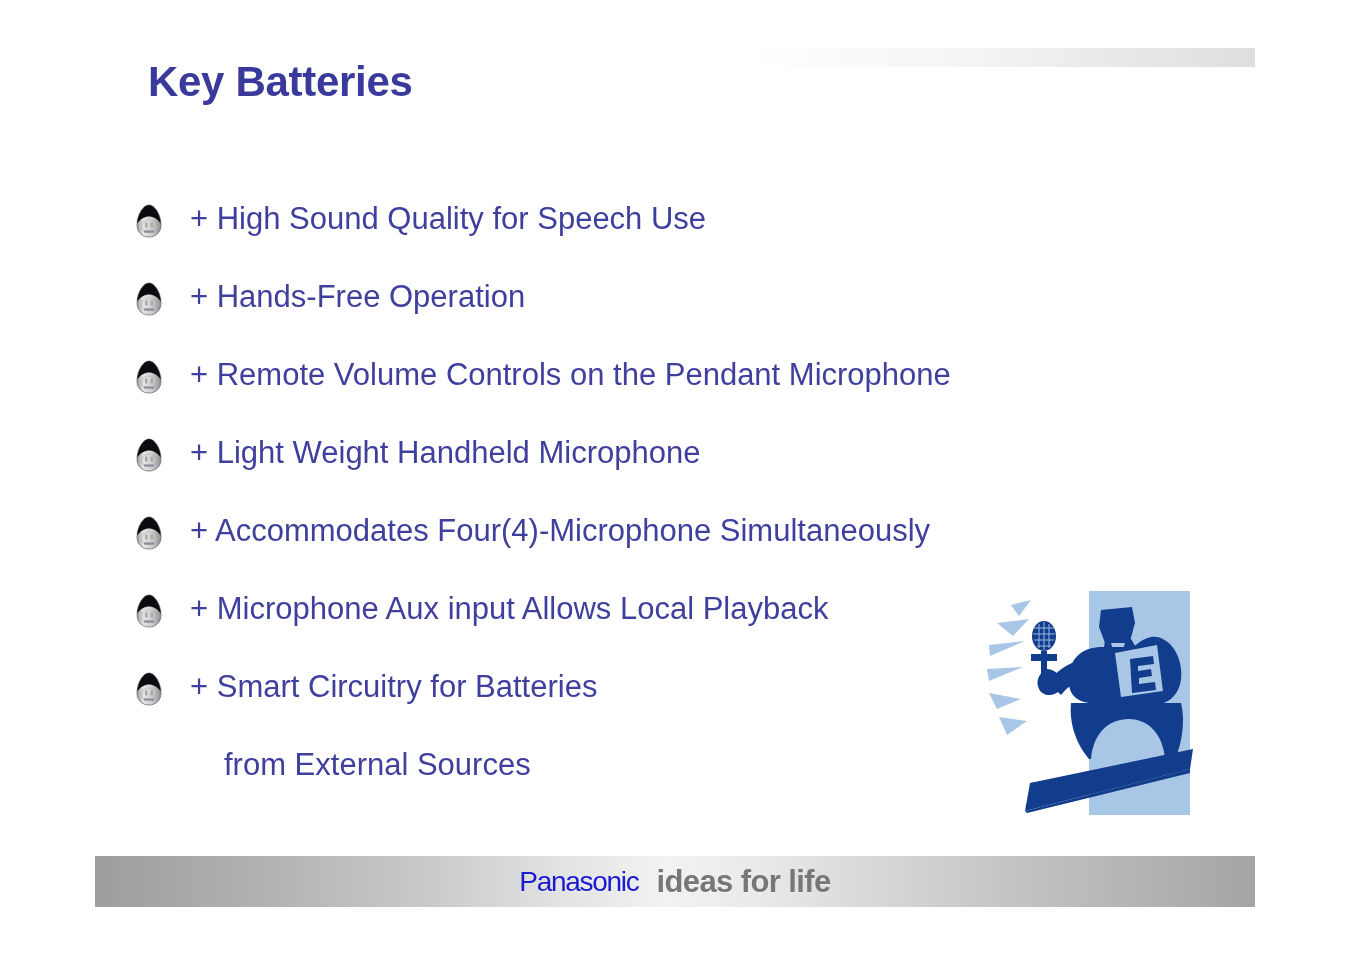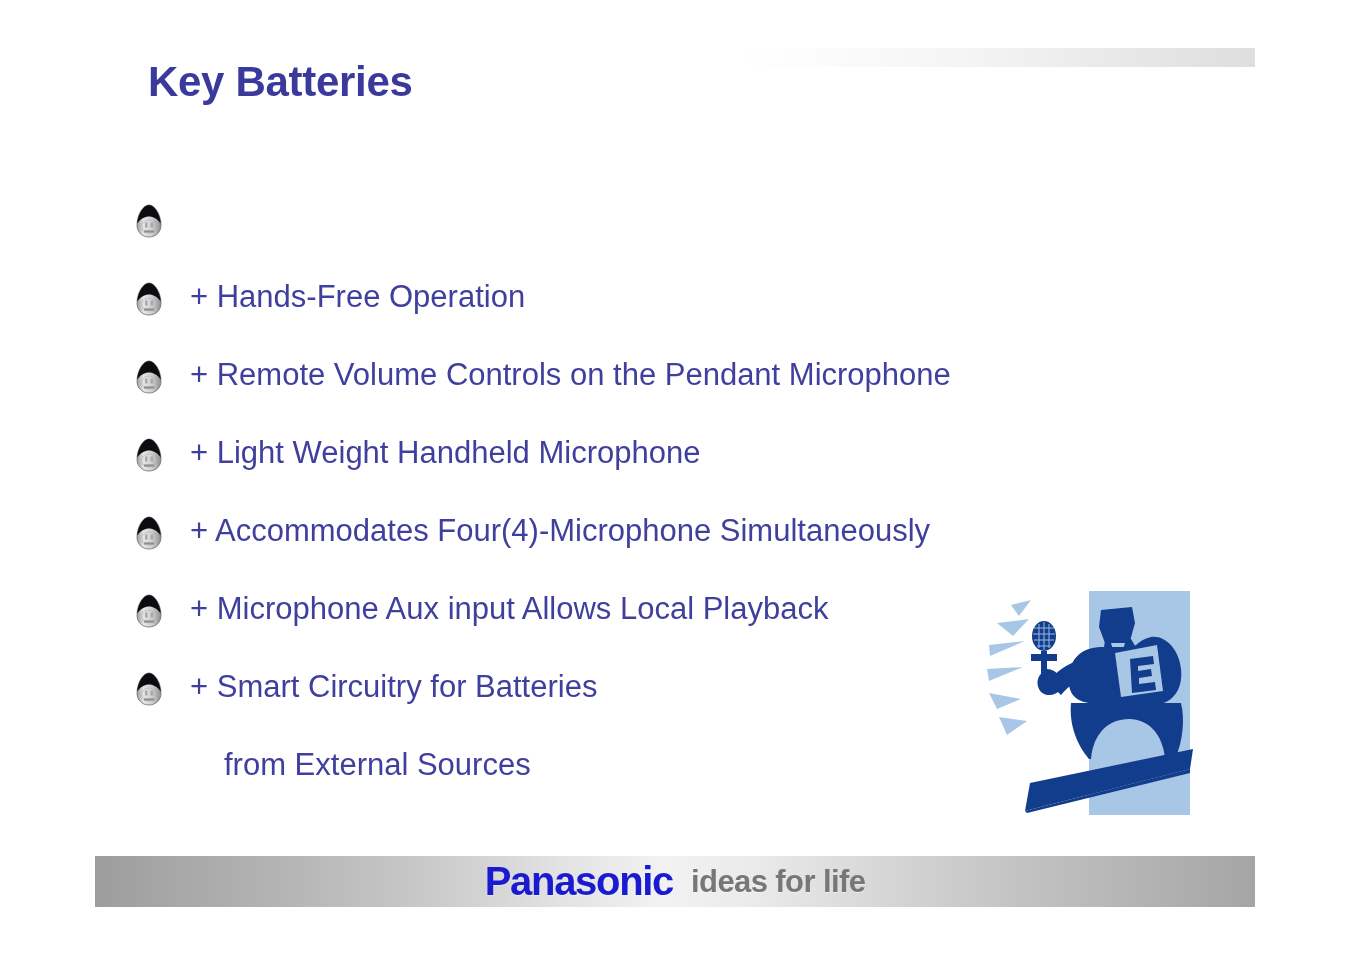--- a/index.html
+++ b/index.html
@@ -96,22 +96,22 @@
     position: absolute;
     left: 0;
     top: 0;
     width: 100%;
     height: 100%;
     display: flex;
     align-items: center;
     justify-content: center;
   }
   #logo-panasonic {
-    font-size: 40px;
-    font-weight: bold;
+    font-size: 28px;
+    font-weight: normal;
     color: #1a1ad0;
     letter-spacing: -1.3px;
     text-shadow: 0 1px 0 rgba(255,255,255,0.35);
   }
   #logo-tagline {
     font-size: 31px;
     font-weight: bold;
     color: #777777;
     letter-spacing: -0.6px;
     margin-left: 18px;
@@ -136,20 +136,21 @@
               <stop offset="100%" stop-color="#8e8e8e"></stop>
             </linearGradient>
           </defs>
           <path d="M13,1 C19,1 25,11 25,21 C25,28.5 19.6,33 13,33 C6.4,33 1,28.5 1,21 C1,11 7,1 13,1 Z" fill="url(#bodyG)" stroke="#6f6f6f" stroke-width="0.8"></path>
           <path d="M13,1 C18.6,1 24.2,10.4 24.8,19.6 C21,14.6 17.4,12.6 13,12.6 C8.6,12.6 5,14.6 1.2,19.6 C1.8,10.4 7.4,1 13,1 Z" fill="#0b0b10"></path>
           <ellipse cx="13" cy="22.5" rx="7.5" ry="6.5" fill="none" stroke="#b6b6b6" stroke-width="0.7"></ellipse>
           <rect x="9" y="18.5" width="2.4" height="5" fill="#a8a8a8"></rect>
           <rect x="14.6" y="18.5" width="2.4" height="5" fill="#a8a8a8"></rect>
           <rect x="8" y="26.4" width="10" height="2.2" fill="#8d8d9c"></rect>
         </svg></span>
+      <span class="feature-text">+ High Sound Quality for Speech Use</span>
     </div>
     <div class="feature-row">
       <span class="bullet-icon"><svg viewBox="0 0 26 34" width="26" height="34" xmlns="http://www.w3.org/2000/svg">
           <defs>
             <linearGradient id="bodyG" x1="0" y1="0" x2="1" y2="0">
               <stop offset="0%" stop-color="#9a9a9a"></stop>
               <stop offset="28%" stop-color="#e6e6e6"></stop>
               <stop offset="62%" stop-color="#cfcfcf"></stop>
               <stop offset="100%" stop-color="#8e8e8e"></stop>
             </linearGradient>

